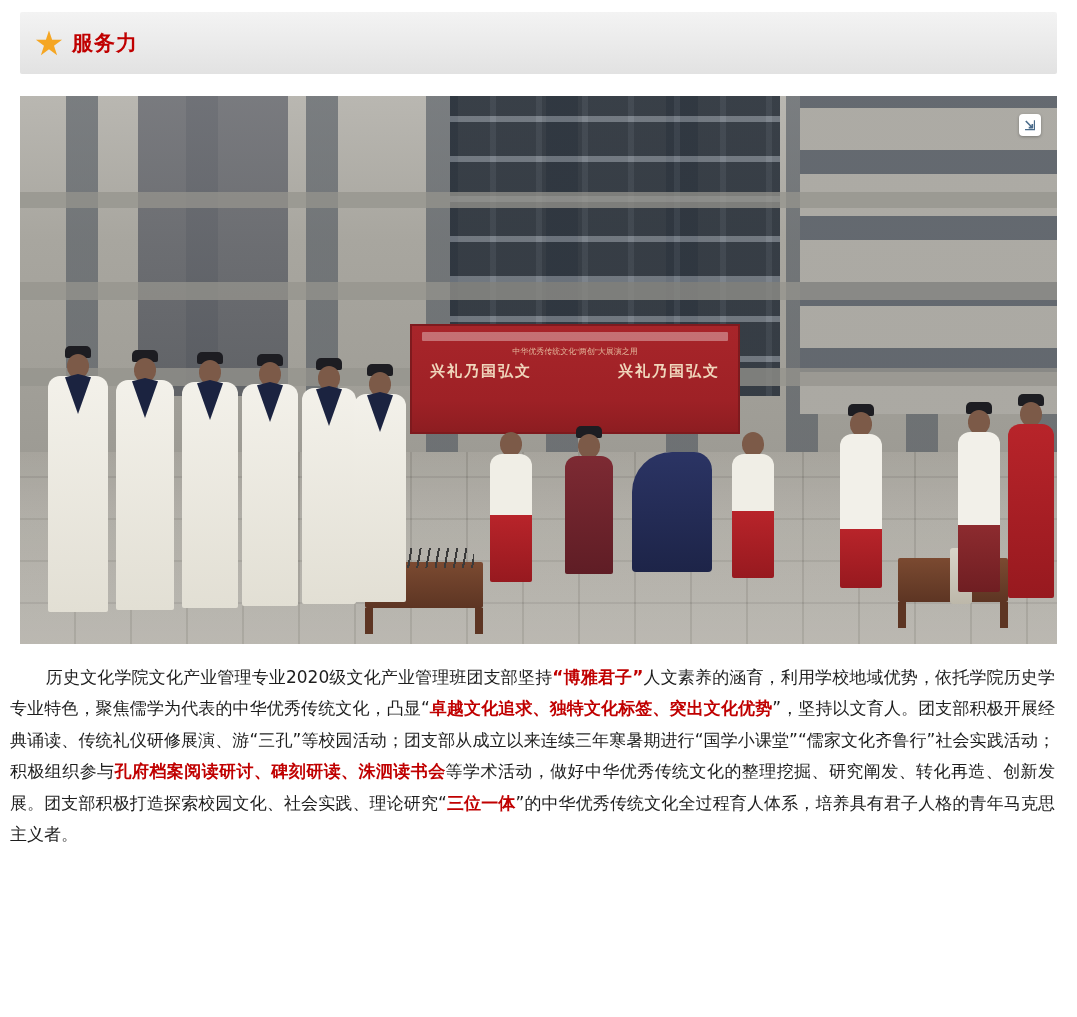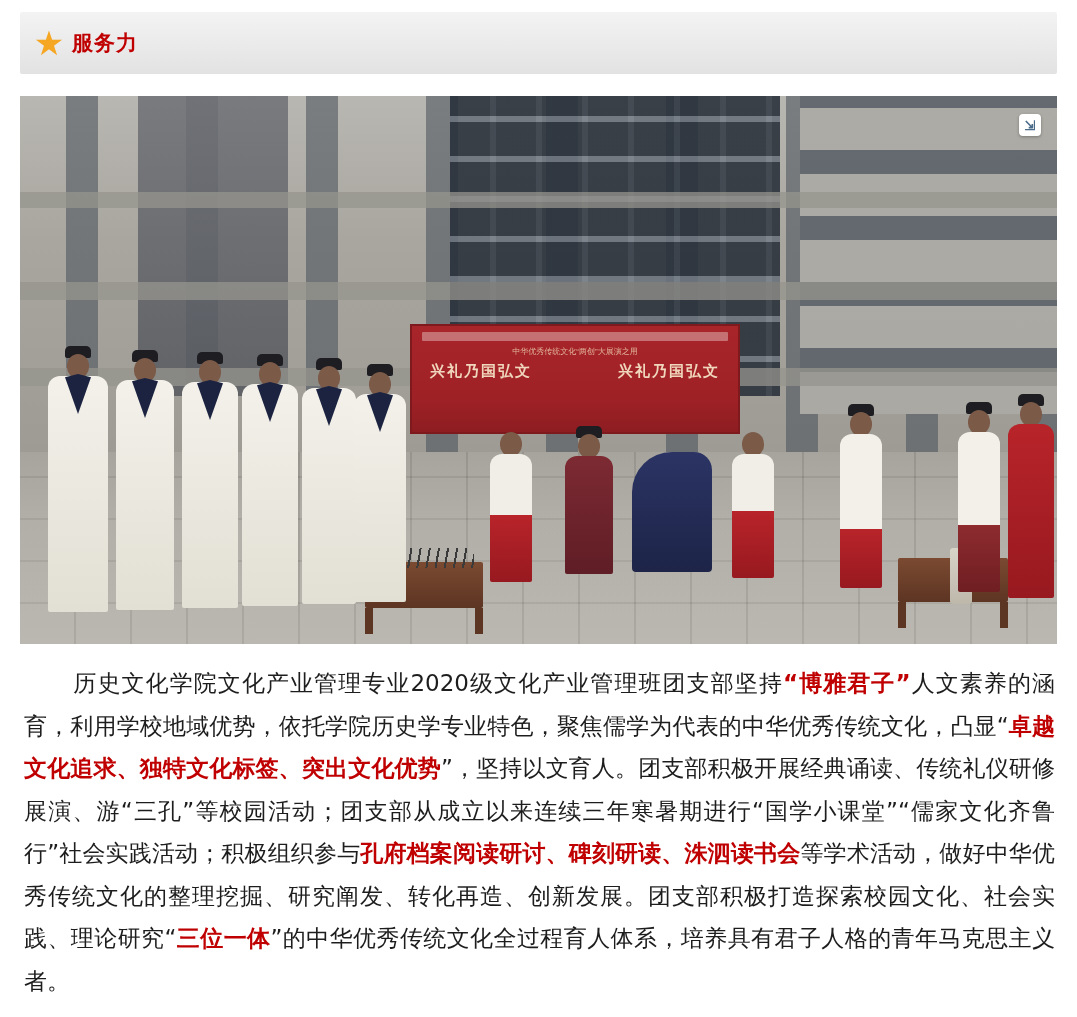--- a/index.html
+++ b/index.html
@@ -211,22 +211,22 @@
     position: absolute; right: 16px; top: 18px;
     width: 22px; height: 22px; border-radius: 4px;
     background: #ffffff; color: #4a6b8a;
     display: flex; align-items: center; justify-content: center;
     font-size: 13px; font-weight: bold;
     box-shadow: 0 1px 3px rgba(0,0,0,.3);
   }
 
   
   .article {
-    margin: 18px 22px 0 24px;
-    font-size: 23px;
+    margin: 18px 22px 0 10px;
+    font-size: 17px;
     line-height: 1.85;
     color: #1d1d1d;
     text-align: justify;
     font-family: "DejaVu Sans", "Liberation Sans", sans-serif;
   }
   .article .indent { display: inline-block; width: 2.1em; }
   .hl { color: #c00000; font-weight: bold; }
 </style>
 </head>
 <body>

